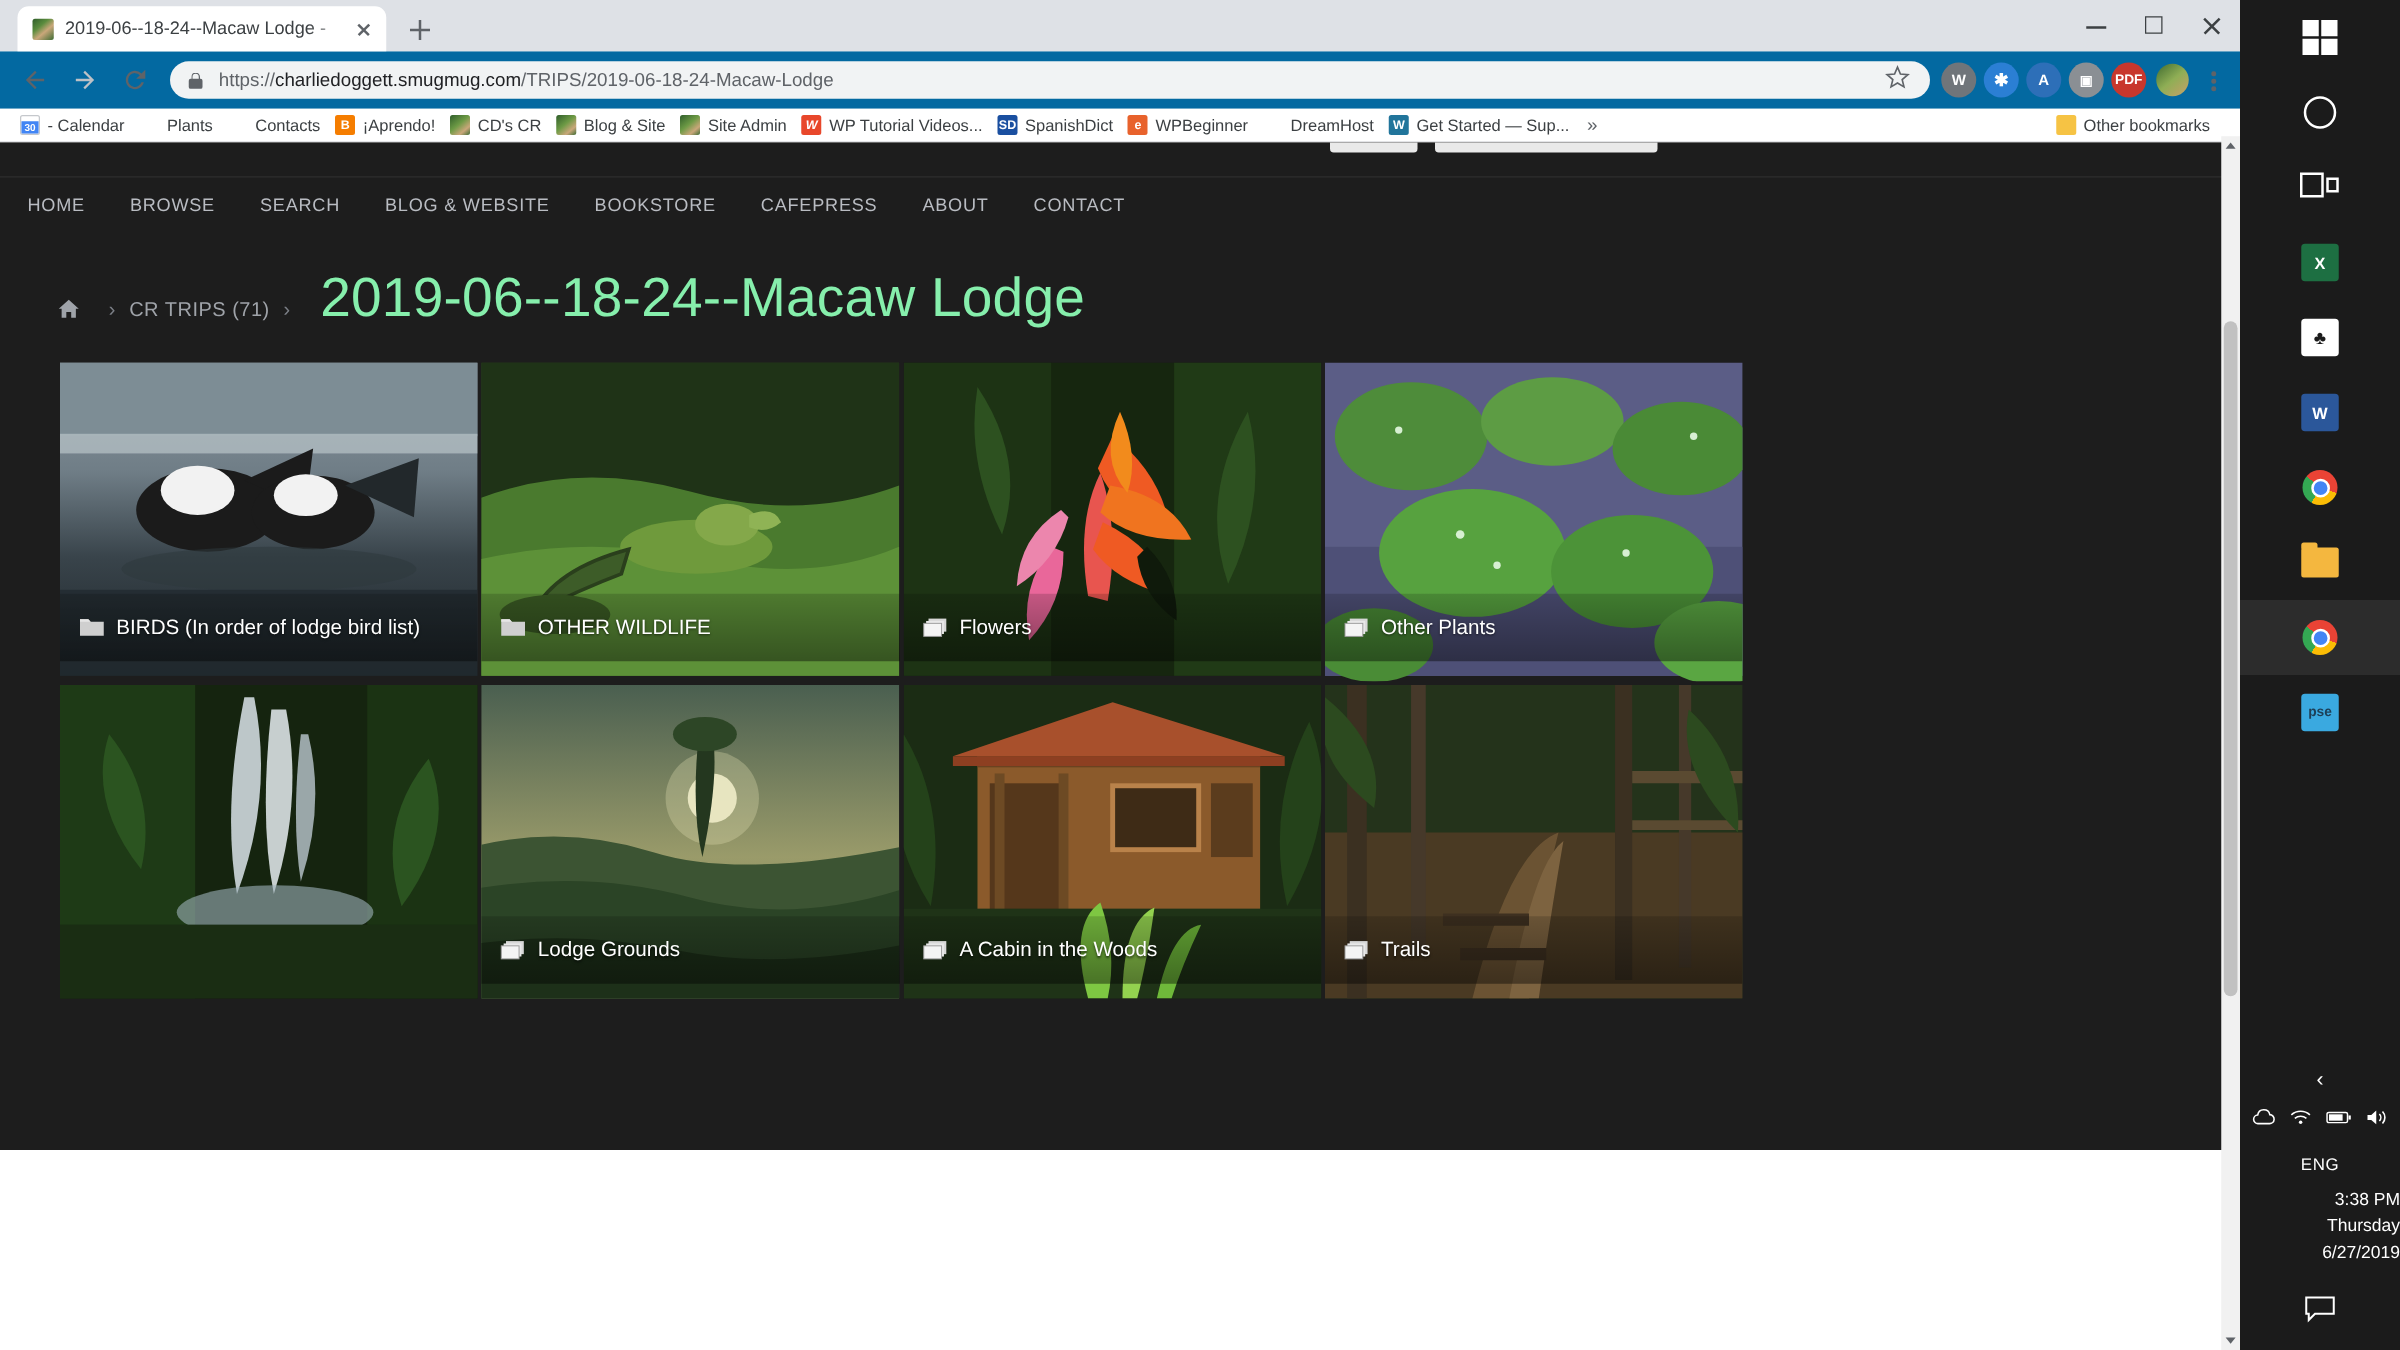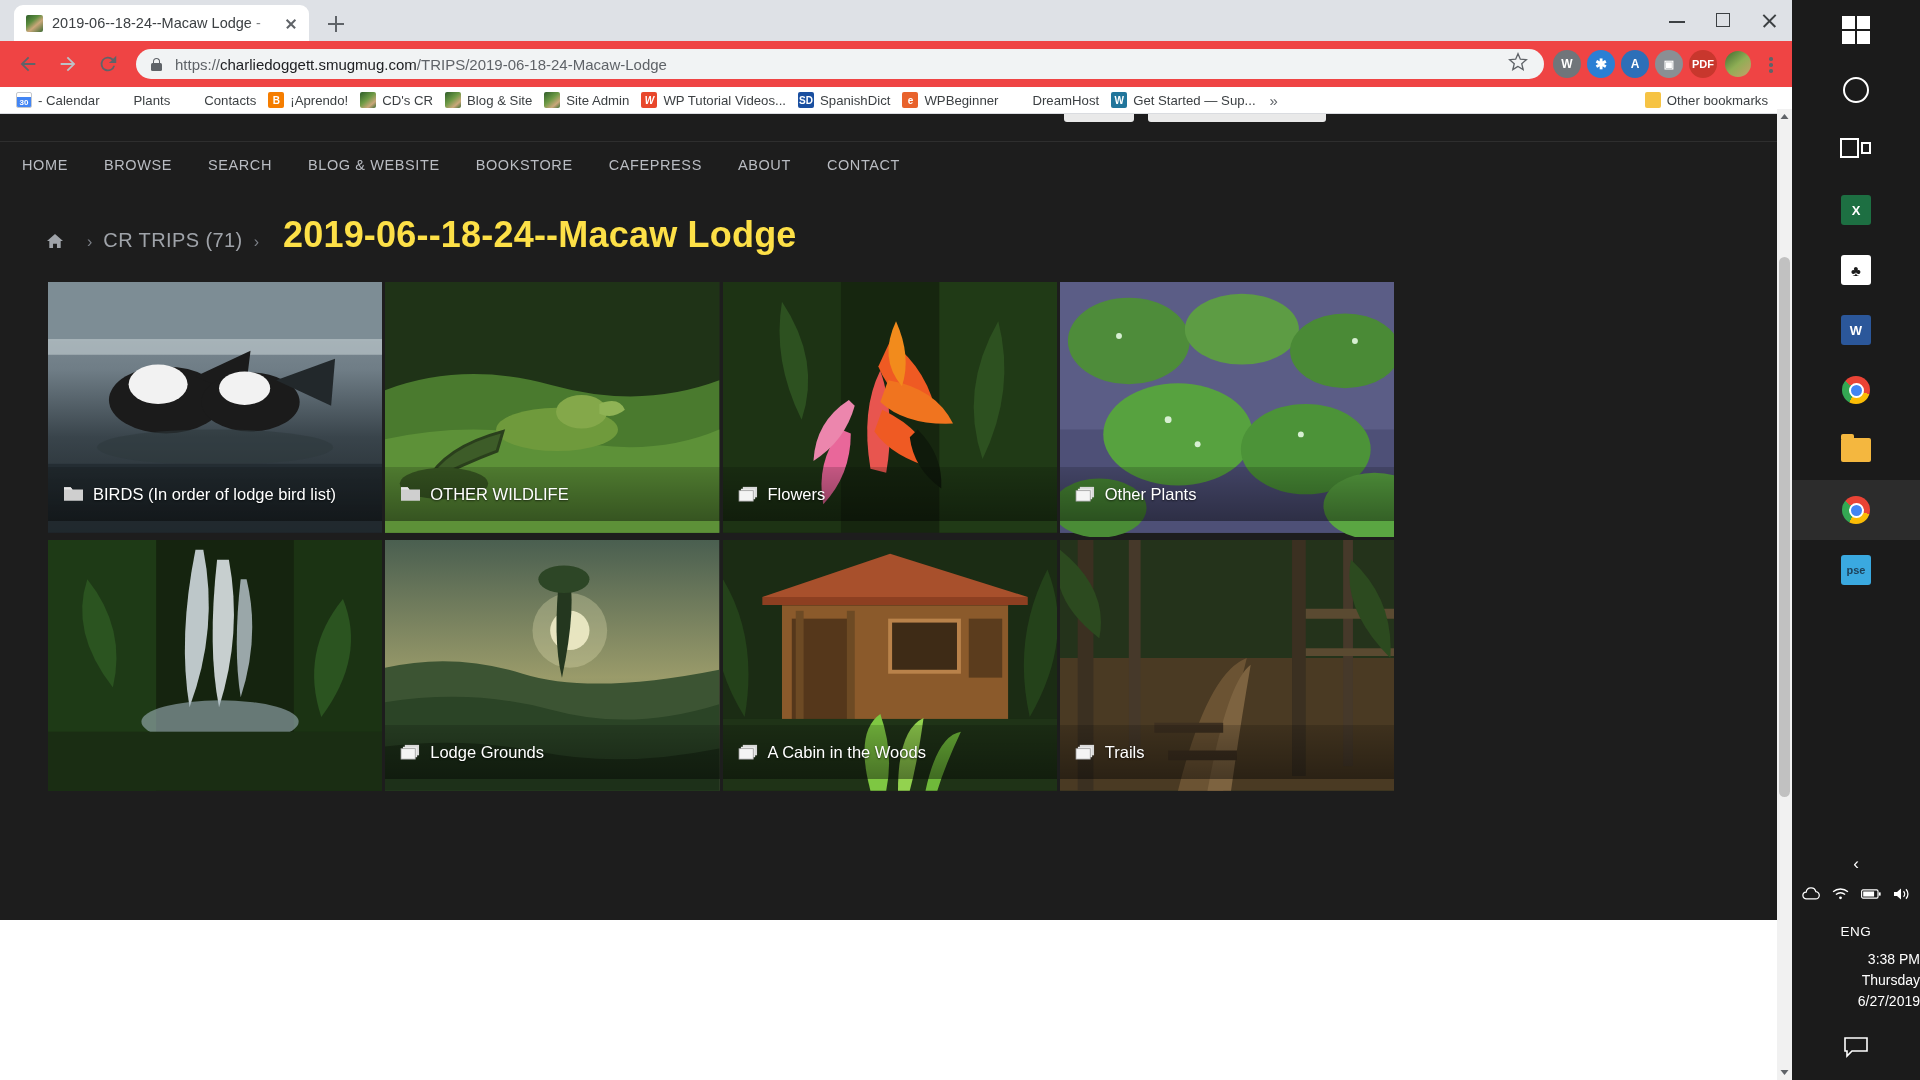--- a/index.html
+++ b/index.html
@@ -32,21 +32,21 @@
 
   .wincontrols{ position:absolute; right:0; top:0; height:41px; display:flex; }
   .wc{ width:46px; height:41px; position:relative; }
   .wc i{ position:absolute; background:#3c4043; }
   .wc.min i{ left:15px; top:21px; width:16px; height:1.5px; }
   .wc.max i{ left:16px; top:13px; width:14px; height:14px; background:none; border:1.5px solid #3c4043; }
   .wc.close i:nth-child(1),.wc.close i:nth-child(2){ left:15px; top:20px; width:17px; height:1.5px; }
   .wc.close i:nth-child(1){ transform:rotate(45deg);} .wc.close i:nth-child(2){ transform:rotate(-45deg);}
 
   
-  .toolbar { height:46px; background:#ef4444; display:flex; align-items:center; padding:15px 8px; }
+  .toolbar { height:46px; background:#0369a1; display:flex; align-items:center; padding:15px 8px; }
   .navbtn { width:36px; height:36px; margin:0 2px; position:relative; color:#5f6368; display:flex; align-items:center; justify-content:center; }
   .navbtn svg{ display:block; }
   .omnibox { flex:1; height:30px; background:#f1f3f4; border-radius:15px; display:flex; align-items:center;
     padding:0 12px 0 14px; margin:0 6px 0 8px; }
   .lock { width:13px; height:15px; flex:none; position:relative; margin-right:12px; }
   .lock i{ position:absolute; left:1px; top:6px; width:11px; height:8px; background:#5f6368; border-radius:1.5px; }
   .lock b{ position:absolute; left:3.2px; top:1px; width:6.6px; height:7px; border:1.6px solid #5f6368; border-bottom:0; border-radius:4px 4px 0 0; }
   .url { font-size:15px; color:#202124; white-space:nowrap; }
   .url .dim{ color:#5f6368; }
   .star { width:24px; height:24px; margin-left:6px; flex:none; }
@@ -85,22 +85,22 @@
   .site-top .ghost1 { left:1064px; width:70px; }
   .site-top .ghost2 { left:1148px; width:178px; }
 
   .sitenav { height:46px; display:flex; align-items:center; padding-left:12px; gap:0px; }
   .navitem { font-size:14.5px; letter-spacing:.6px; color:#b9bcc2; padding:0 18px; white-space:nowrap; }
   .navitem:first-child{ padding-left:0; margin-left:10px; }
 
   .crumbwrap { padding:26px 0 0 46px; display:flex; align-items:baseline; }
   .home-ico { width:18px; height:16px; margin-right:12px; position:relative; top:2px; flex:none; }
   .sep { color:#7b7f86; font-size:16px; margin:0 11px; }
-  .crumb-link { font-size:20px; letter-spacing:.4px; color:#9fa3a9; }
-  .page-title { font-size:36px; color:#fde047; font-weight:700; letter-spacing:.2px; margin-left:13px; }
+  .crumb-link { font-size:16px; letter-spacing:.4px; color:#9fa3a9; }
+  .page-title { font-size:44px; color:#86efac; font-weight:400; letter-spacing:.2px; margin-left:13px; }
 
   
   .grid { margin:26px 0 0 48px; width:1346px; display:grid; grid-template-columns:repeat(4,1fr); gap:3px 3px; }
   .cell { position:relative; height:255px; overflow:hidden; }
   .cell .art { position:absolute; inset:0; }
   .cap { position:absolute; left:0; right:0; bottom:16px; height:54px;
          background:linear-gradient(to top,rgba(0,0,0,.42),rgba(0,0,0,.16));
          display:flex; align-items:center; padding-left:16px; }
   .cap-ico { width:19px; height:16px; margin-right:10px; flex:none; }
   .cap-txt { font-size:16.5px; color:#fff; text-shadow:0 1px 2px rgba(0,0,0,.6); white-space:nowrap; }

